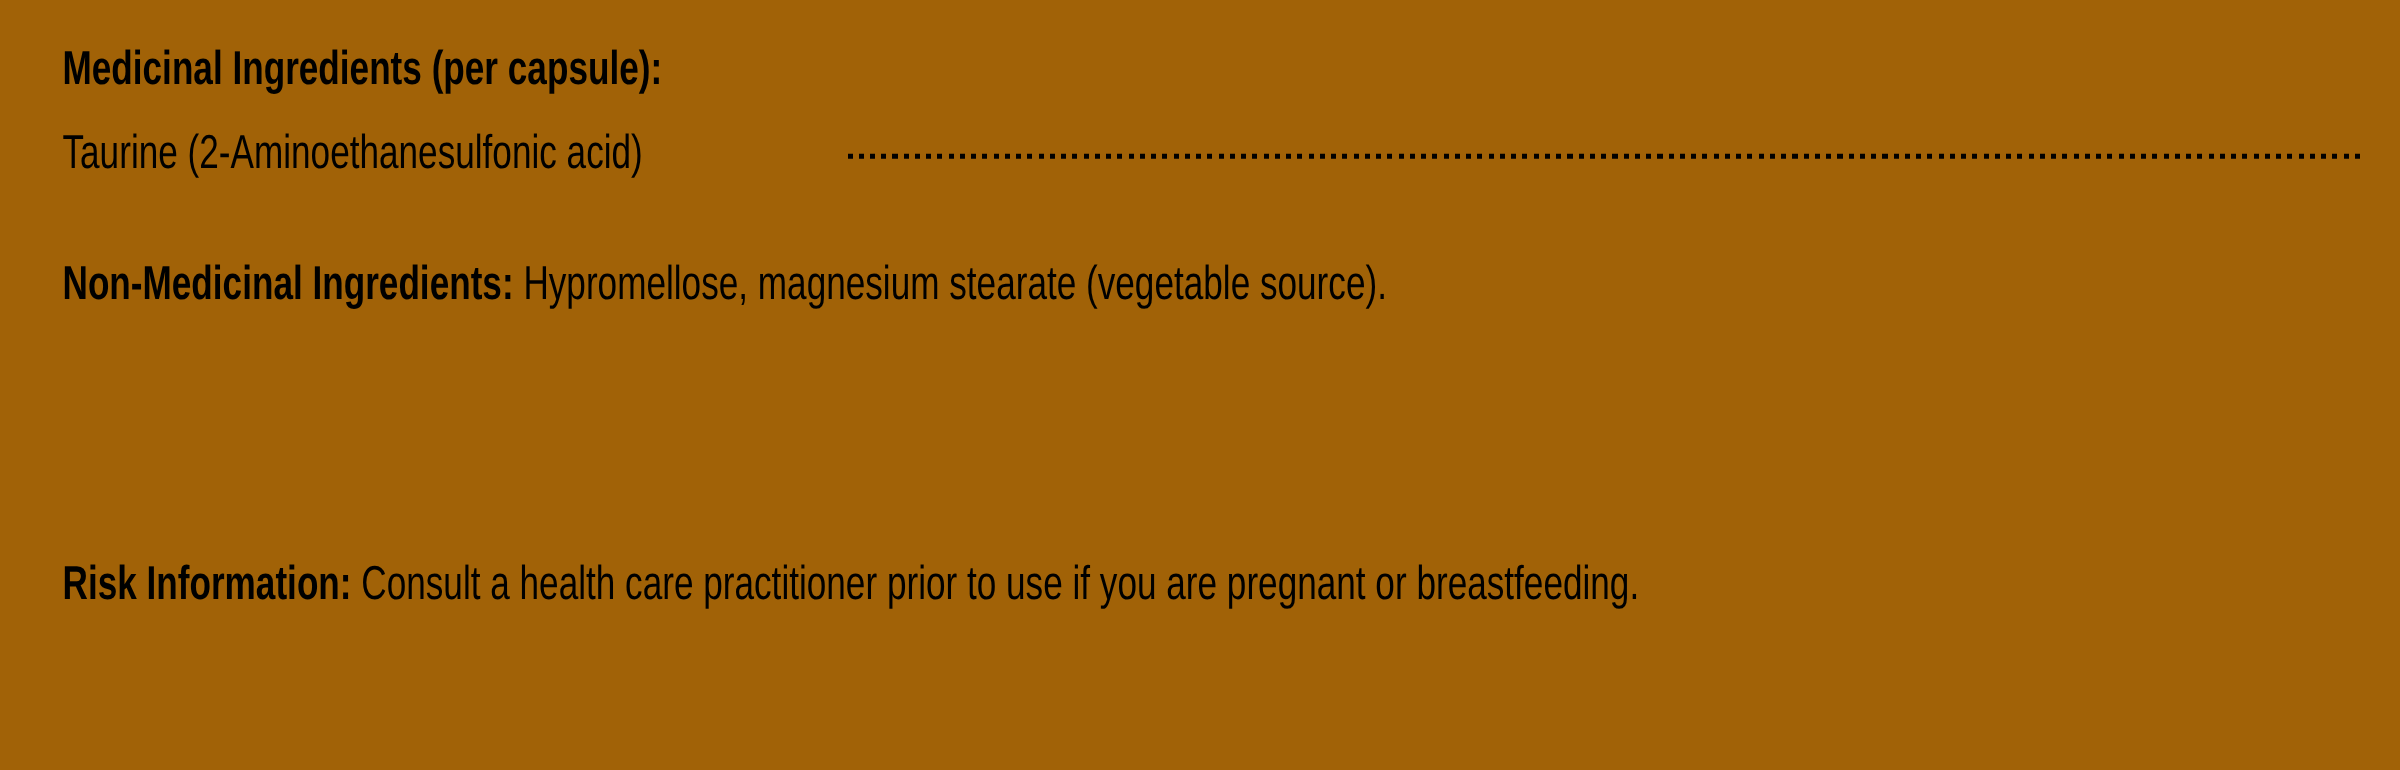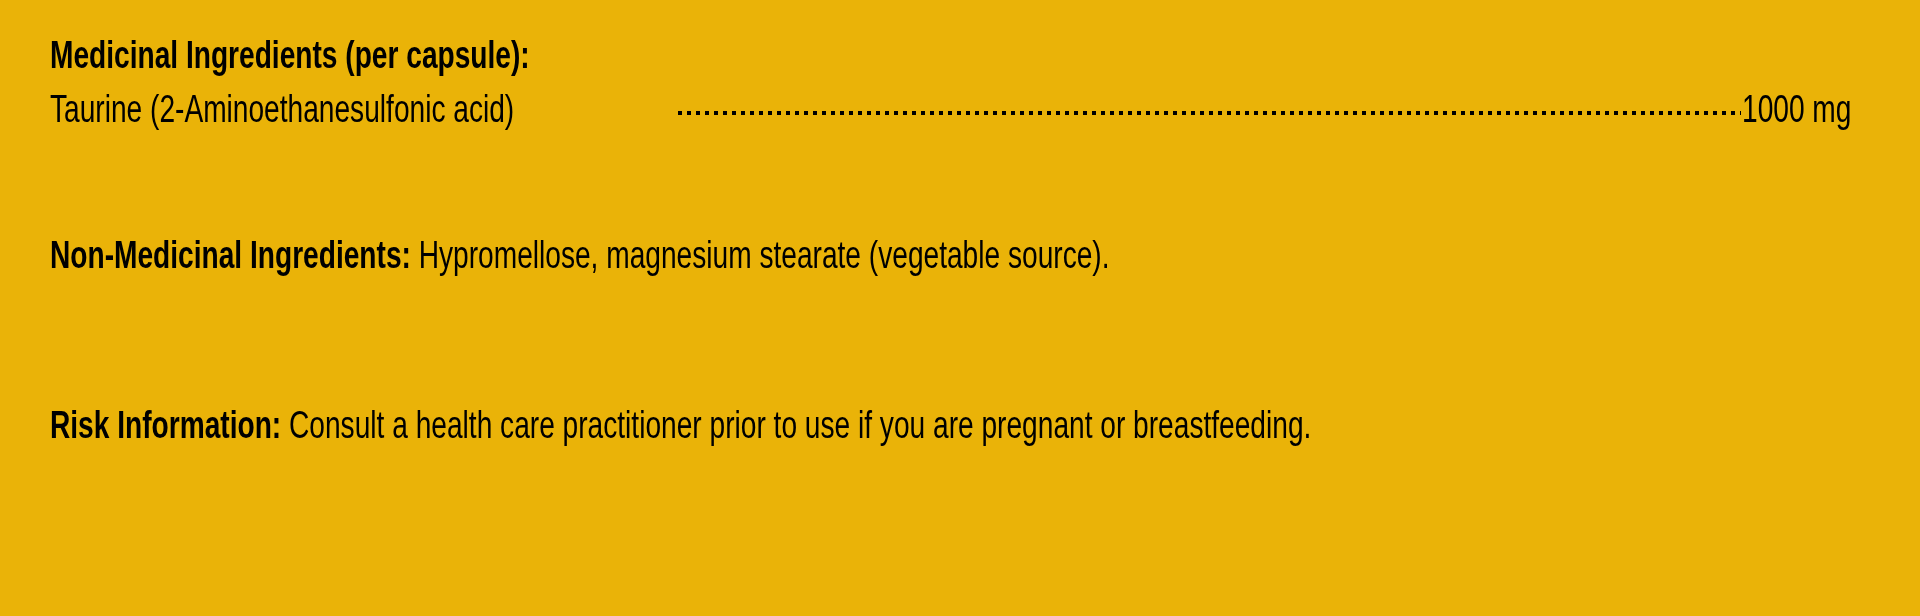--- a/index.html
+++ b/index.html
@@ -15,21 +15,21 @@
     color: #000000;
     overflow: hidden;
   }
 
   .label-panel {
     position: relative;
     width: 1920px;
     height: 616px;
     box-sizing: border-box;
     padding: 34px 30px 0 50px;
-    background: #eab308;
+    background: #a16207;
   }
 
   
   .cond {
     display: inline-block;
     transform: scaleX(0.74);
     transform-origin: left center;
     white-space: nowrap;
   }
 
@@ -46,21 +46,21 @@
     height: 42px;
   }
 
   .ingredient-row {
     display: flex;
     align-items: baseline;
     font-size: 38px;
     font-weight: normal;
     line-height: 1.12;
     height: 46px;
-    margin-top: 8px;
+    margin-top: 20px;
     width: 1840px;
     text-align: center;
   }
 
   .ingredient-name {
     flex: 0 0 auto;
     font-size: 38px;
   }
 
   .leader {
@@ -100,23 +100,23 @@
   }
 
   .para .lbl {
     font-weight: bold;
   }
 
   .para .txt {
     font-weight: normal;
   }
 
-  .row-nonmed  { position: absolute; left: 50px; top: 206px; margin-top: 28px; }
+  .row-nonmed  { position: absolute; left: 50px; top: 206px; }
   .row-dose    { position: absolute; left: 50px; top: 316px; }
-  .row-risk    { position: absolute; left: 50px; top: 404px; }
+  .row-risk    { position: absolute; left: 50px; top: 446px; }
   .row-free    { position: absolute; left: 50px; top: 536px; }
 
   .free-text {
     font-weight: bold;
     font-size: 38px;
   }
 </style>
 </head>
 <body>
 
@@ -124,23 +124,20 @@
 
   <div class="block heading-row">
     <span class="cond">Medicinal Ingredients (per capsule):</span>
   </div>
 
   <div class="ingredient-row">
     <span class="ingredient-name">
       <span class="cond">Taurine (2-Aminoethanesulfonic acid)</span>
     </span>
     <span class="leader"></span>
-    <span class="ingredient-amount">
-      <span class="cond">1000 mg</span>
-    </span>
   </div>
 
   <div class="block para row-nonmed">
     <span class="cond"><span class="lbl">Non-Medicinal Ingredients:</span><span class="txt"> Hypromellose, magnesium stearate (vegetable source).</span></span>
   </div>
 
 
   <div class="block para row-risk">
     <span class="cond"><span class="lbl">Risk Information:</span><span class="txt"> Consult a health care practitioner prior to use if you are pregnant or breastfeeding.</span></span>
   </div>

